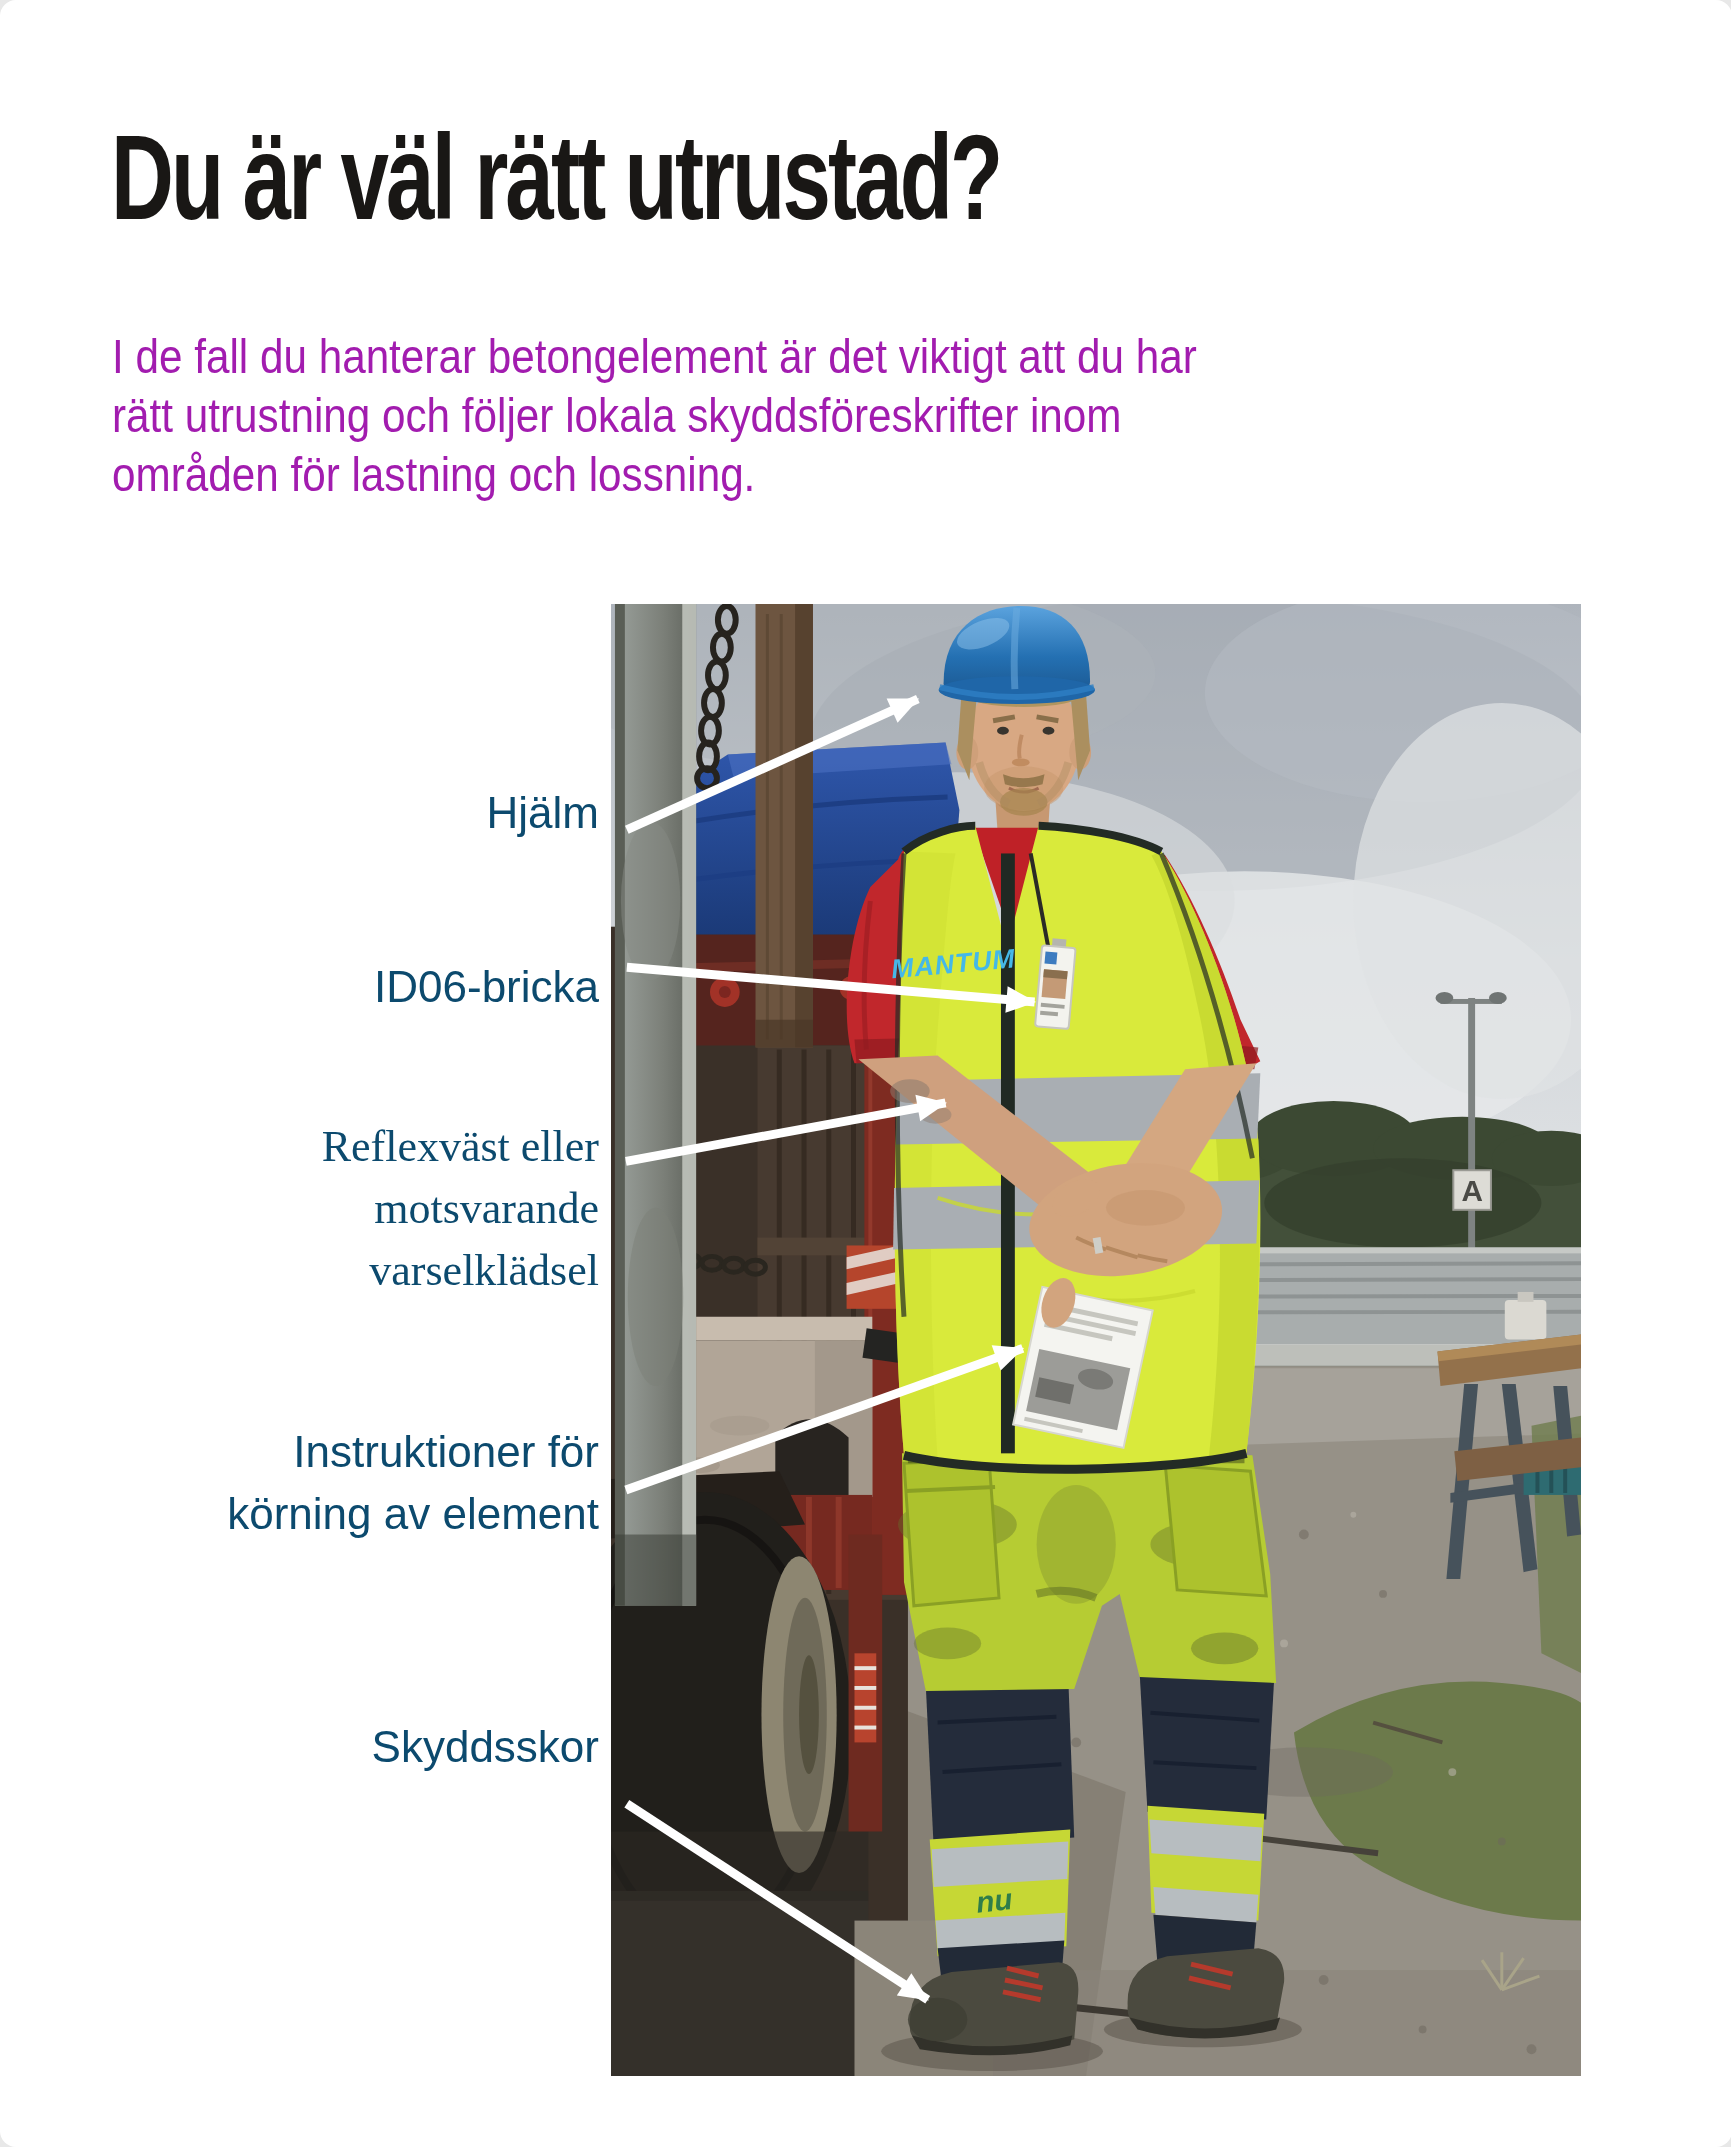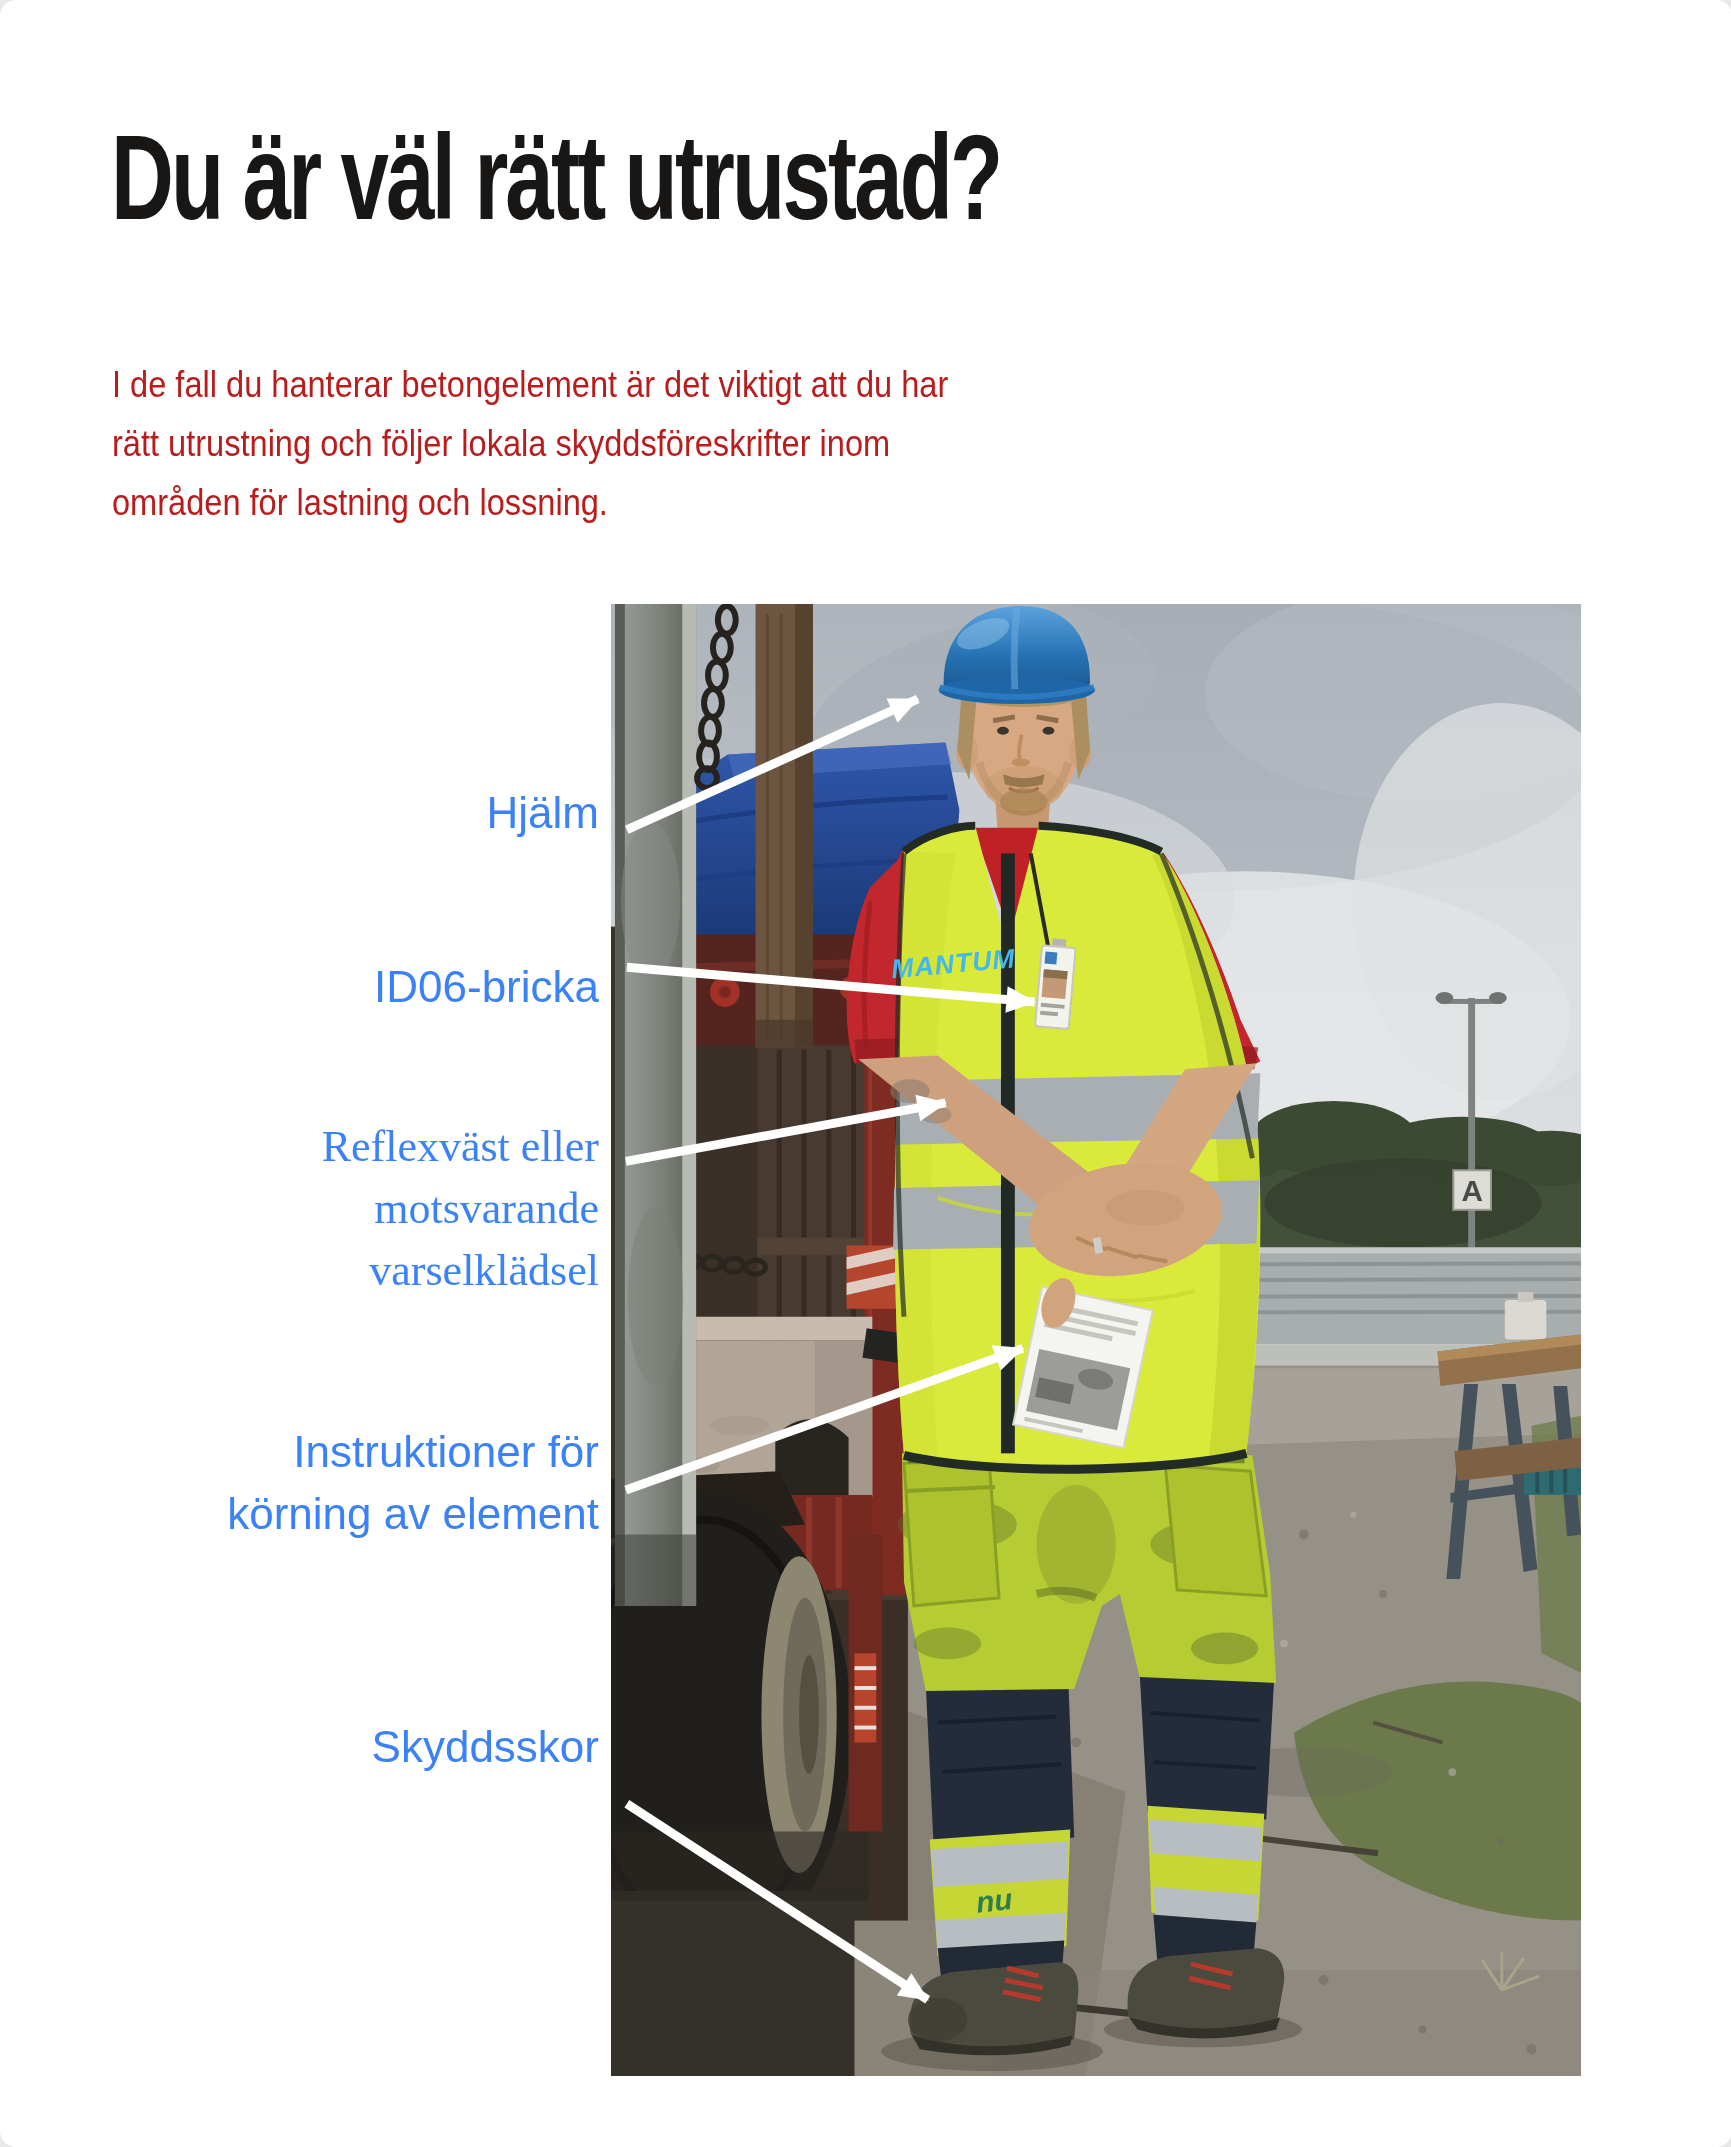--- a/index.html
+++ b/index.html
@@ -13,27 +13,27 @@
     margin:0 auto;
     border-radius:16px;
   }
   .title{
     position:absolute;left:111px;top:117px;margin:0;
     font-size:121px;font-weight:bold;letter-spacing:-4px;line-height:1;
     color:#191715;white-space:nowrap;
     transform:scaleX(.72);transform-origin:left top;
   }
   .intro{
-    position:absolute;left:112px;top:355px;
-    font-size:37px;line-height:59px;color:#b91c1c;
+    position:absolute;left:112px;top:327px;
+    font-size:48px;line-height:59px;color:#a21caf;
   }
   .intro .line{white-space:nowrap;transform:scaleX(.88);transform-origin:left center;}
   .photo-label{
     position:absolute;left:79px;width:520px;text-align:right;
-    font-size:44px;line-height:62px;color:#3b82f6;
+    font-size:44px;line-height:62px;color:#0c4a6e;
   }
   .photo-label .line{white-space:nowrap;}
   #label-hjalm{top:782px;}
   #label-id06{top:956px;}
   #label-reflex{top:1116px;font-family:Liberation Serif, serif;}
   #label-instruktioner{top:1421px;}
   #label-skyddsskor{top:1716px;}
   .photo{
     position:absolute;left:611px;top:604px;width:970px;height:1472px;
     background:#c9ced3;

